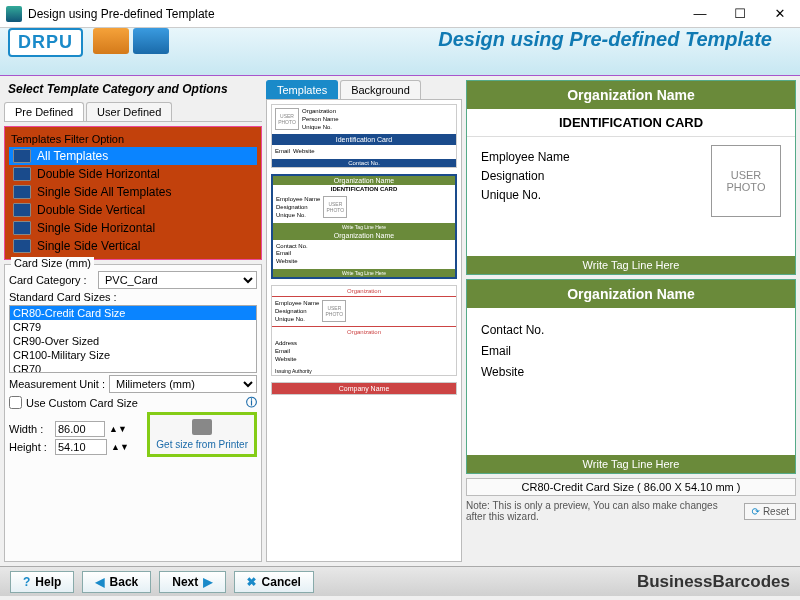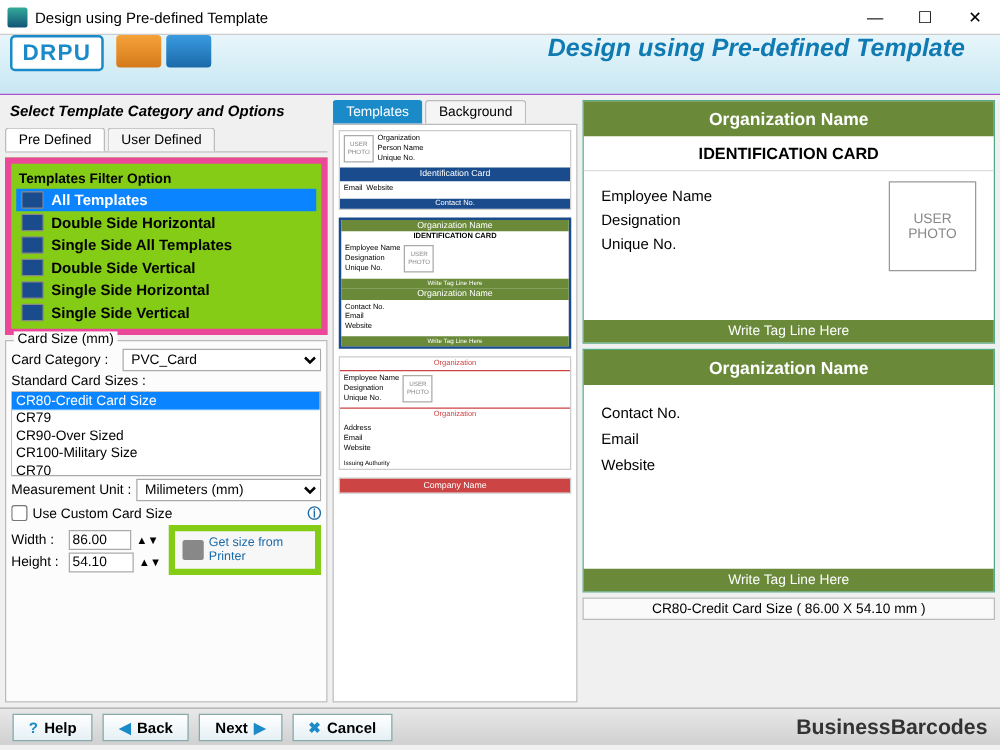--- a/index.html
+++ b/index.html
@@ -15,34 +15,34 @@
 .header .card-ico.o{background:linear-gradient(#f5a23a,#d47a1a);}
 .header .card-ico.b{background:linear-gradient(#3a9be0,#1a6aa9);}
 .header .htitle { flex: 1; text-align: right; font-size: 20px; font-weight: bold; font-style: italic; color: #107ab3; padding-right: 20px; }
 .main { display: flex; padding: 4px; gap: 4px; height: 490px; }
 .leftcol { width: 258px; display:flex; flex-direction:column; gap:4px;}
 .section-title { font-size: 12px; font-weight: bold; font-style: italic; padding: 2px 4px; }
 .tabs { display: flex; border-bottom: 1px solid #bbb; }
 .tab { font-size: 11px; padding: 3px 10px; border: 1px solid #bbb; border-bottom: none; background: #f5f5f5; margin-right: 2px; border-radius: 3px 3px 0 0; cursor:pointer;}
 .tab.active { background: #fff; font-weight: 500; }
 .tab.blue { background:#1a8ac9; color:#fff; border-color:#1a8ac9;}
-.panel { background: #84cc16; border: 5px solid #ec4899; padding: 4px; font-weight: bold; }
+.panel { background: #c2410c; border: 1px solid #ec4899; padding: 4px; }
 .filter-title { font-size: 11px; padding: 2px; }
 .filter-list .item { display: flex; align-items: center; gap: 6px; padding: 2px 4px; font-size: 12px; cursor:pointer;}
 .filter-list .item.sel { background: #0a84ff; color: #fff; }
 .filter-list .ico { width: 18px; height: 14px; background: #1a4b8c; border: 1px solid #888; border-radius:1px;}
 .groupbox { border: 1px solid #bbb; padding: 4px; background: #fcfcfc; position: relative; }
 .groupbox .legend { position: absolute; top: -8px; left: 6px; background: #fcfcfc; padding: 0 3px; font-size: 11px; }
 .row { display: flex; align-items: center; gap: 4px; font-size: 11px; margin: 2px 0; }
 .row label { min-width: 85px; }
 select, input[type=text] { font-size: 11px; border: 1px solid #aaa; padding: 1px 2px; background:#fff;}
 .sizes-list { border: 1px solid #aaa; height: 68px; overflow: auto; font-size: 11px; background: #fff; }
 .sizes-list .sz { padding: 1px 3px; cursor:pointer;}
 .sizes-list .sz.sel { background: #0a84ff; color: #fff; }
-.printer-btn { display: flex; align-items: center; gap: 4px; border: 5px solid #84cc16; padding: 4px 6px; font-size: 10px; color: #1a6aa9; background:#f7f7f7; cursor:pointer;}
+.printer-btn { display: flex; align-items: center; gap: 4px; border: 3px solid #84cc16; padding: 4px 6px; font-size: 10px; color: #1a6aa9; background:#f7f7f7; cursor:pointer;flex-direction:column;}
 .printer-btn .pico { width:20px;height:16px; background:#888; border-radius:2px;}
 .midcol { width: 196px; display:flex; flex-direction:column;}
 .midtabs { display:flex;}
 .thumbs { flex:1; border:1px solid #bbb; background:#fff; overflow-y:scroll; padding:4px; display:flex; flex-direction:column; gap:6px;}
 .thumb { border:1px solid #ccc; }
 .thumb.sel{border:2px solid #1a4b8c;}
 .tcard { font-size:6px; }
 .tc-head { background:#6a8a3a; color:#fff; text-align:center; padding:1px; font-size:7px;}
 .tc-body { padding:3px; display:flex; gap:3px;}
 .tc-txt div{line-height:1.3;}
@@ -266,20 +266,27 @@
       <div class="pv-body">
         <div class="txt" style="flex:1;">
           <div>Contact No.</div>
           <div>Email</div>
           <div>Website</div>
         </div>
       </div>
       <div class="pv-foot">Write Tag Line Here</div>
     </div>
     <div class="dimbar">CR80-Credit Card Size ( 86.00 X 54.10 mm )</div>
+    <div class="note">
+      <span>Note: This is only a preview, You can also make changes after this wizard.</span>
+      <div class="reset">
+          <span style="color:#1a8ac9;">⟳</span>
+          <span>Reset</span>
+        </div>
+    </div>
   </div>
 </div>
 
 <div class="footer">
   <div class="fbtn">
       <span style="color:#1a8ac9;font-weight:bold;">?</span>
       <span>Help</span>
     </div>
   <div class="fbtn">
       <span style="color:#1a8ac9;">◀</span>

